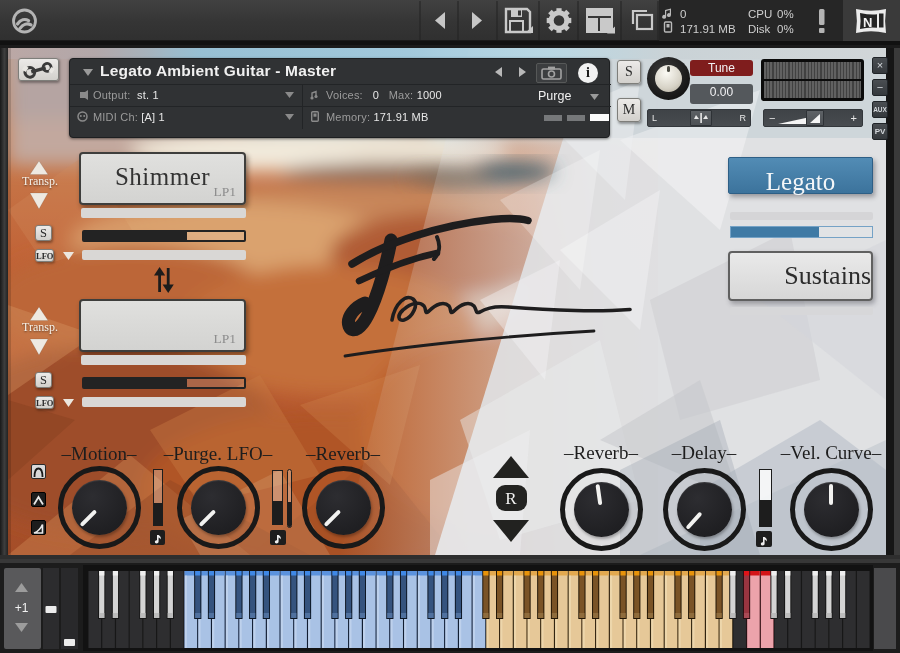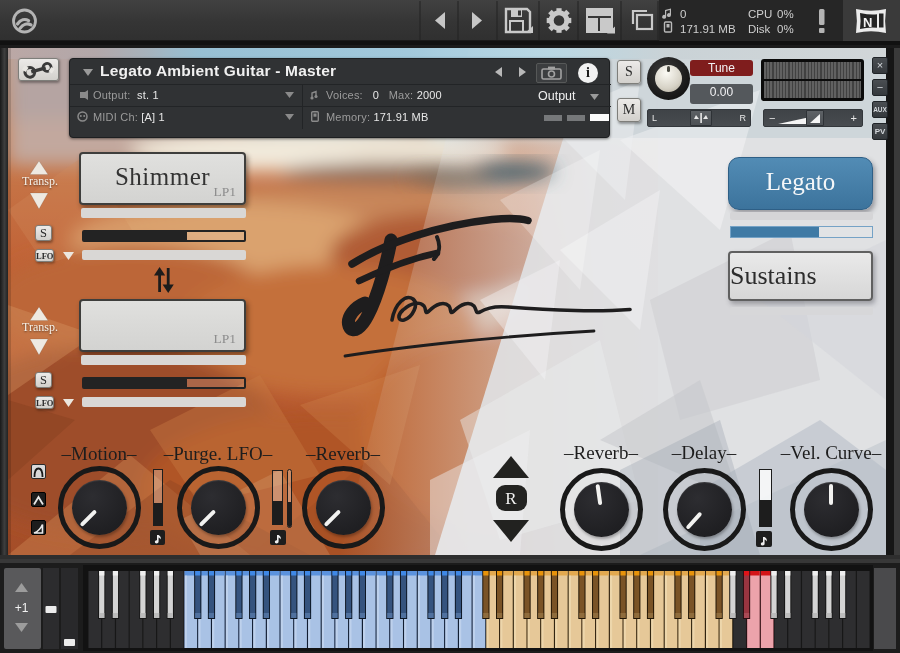--- a/index.html
+++ b/index.html
@@ -221,21 +221,21 @@
 <div class="hdr">
  <svg class="abs" style="left:12px;top:8px" width="12" height="10" viewBox="0 0 12 10">
         <path d="M1,2 L11,2 L6,9 Z" fill="#9a9a9a"></path>
       </svg>
  <div class="abs" style="left:30px;top:3px;font-size:15.5px;font-weight:bold;color:#f0f0f0;letter-spacing:0.2px">Legato Ambient Guitar - Master</div>
  <div class="abs" style="left:0;top:25px;width:541px;height:1px;background:#222426"></div>
  <div class="abs" style="left:0;top:47px;width:541px;height:1px;background:#222426"></div>
  <div class="abs" style="left:232px;top:25px;width:1px;height:45px;background:#222426"></div>
  <div class="hrow" style="left:23px;top:30px">Output:&nbsp;&nbsp;<span class="hval">st. 1</span></div>
  <div class="hrow" style="left:23px;top:52px">MIDI Ch: <span class="hval">[A] 1</span></div>
- <div class="hrow" style="left:256px;top:30px">Voices:&nbsp;&nbsp;&nbsp;<span class="hval">0</span>&nbsp;&nbsp;&nbsp;Max: <span class="hval">2000</span></div>
+ <div class="hrow" style="left:256px;top:30px">Voices:&nbsp;&nbsp;&nbsp;<span class="hval">0</span>&nbsp;&nbsp;&nbsp;Max: <span class="hval">1000</span></div>
  <div class="hrow" style="left:256px;top:52px">Memory: <span class="hval">171.91 MB</span></div>
  <svg class="abs" style="left:8px;top:31px" width="10" height="10">
         <path d="M2,2 h5 l3,-2 v10 l-3,-2 h-5 z" fill="#8a8a8a"></path>
       </svg>
  <svg class="abs" style="left:7px;top:52px" width="11" height="11">
         <circle cx="5.5" cy="5.5" r="4.5" fill="none" stroke="#8a8a8a" stroke-width="1.5"></circle>
         <circle cx="3.8" cy="5" r="1" fill="#8a8a8a"></circle>
         <circle cx="7.2" cy="5" r="1" fill="#8a8a8a"></circle>
       </svg>
  <svg class="abs" style="left:240px;top:29px" width="12" height="12">
@@ -260,21 +260,21 @@
         <path d="M1,1 L8,6 L1,11 Z" fill="#b8b8b8"></path>
       </svg>
  <div class="abs" style="left:466px;top:4px;width:31px;height:20px;background:#3c3e40;border:1px solid #565858;border-radius:2px">
   <svg width="29" height="18" viewBox="0 0 29 18">
           <rect x="5" y="5" width="19" height="10" rx="1.5" fill="none" stroke="#a2a2a2" stroke-width="1.6"></rect>
           <rect x="11" y="2.6" width="7" height="3" fill="#a2a2a2"></rect>
           <circle cx="14.5" cy="10" r="3" fill="none" stroke="#a2a2a2" stroke-width="1.6"></circle>
         </svg>
  </div>
  <div class="abs" style="left:508px;top:4px;width:20px;height:20px;border-radius:50%;background:#f2f2f2;color:#1a1a1a;font-family:'Liberation Serif',serif;font-weight:bold;font-size:14px;text-align:center;line-height:20px">i</div>
- <div class="abs" style="left:468px;top:30px;font-size:12.5px;color:#f0f0f0">Output</div>
+ <div class="abs" style="left:468px;top:30px;font-size:12.5px;color:#f0f0f0">Purge</div>
  <svg class="abs" style="left:520px;top:35px" width="9" height="6">
         <path d="M0,0 h9 L4.5,6 Z" fill="#9a9a9a"></path>
       </svg>
  <div class="abs" style="left:474px;top:56px;width:18px;height:6px;background:#76787a"></div>
  <div class="abs" style="left:497px;top:56px;width:18px;height:6px;background:#76787a"></div>
  <div class="abs" style="left:520px;top:55px;width:19px;height:7px;background:#fbfbfb"></div>
 </div>
 <div class="lbtn serif" style="left:617px;top:60px;width:24px;height:24px;font-size:14px;line-height:22px">S</div>
 <div class="lbtn serif" style="left:617px;top:98px;width:24px;height:24px;font-size:14px;line-height:22px">M</div>
 <div class="abs" style="left:647px;top:57px;width:43px;height:43px;border-radius:50%;background:radial-gradient(circle at 40% 35%,#3a3a3a,#141414 75%)"></div>
@@ -358,26 +358,26 @@
     <div class="lightbar" style="left:82px;top:396.5px;width:164px;height:10.5px"></div>
 <svg class="abs" style="left:152px;top:267px" width="24" height="26" viewBox="0 0 24 26">
  <g fill="#1c1c1c">
         <rect x="6.2" y="6" width="2.8" height="19"></rect>
         <path d="M7.6,0 L13.2,8.5 L2,8.5 Z"></path>
  <rect x="14.8" y="1" width="2.8" height="19"></rect>
         <path d="M16.2,26 L21.8,17.5 L10.6,17.5 Z"></path>
       </g>
 </svg>
 
-<div class="abs serif" style="left:728px;top:157px;width:145px;height:53px;background:linear-gradient(#528cb5,#3c739c);border:1.5px solid #2e5f86;border-radius:11px;box-shadow:2px 3px 5px rgba(40,40,50,0.4);color:#f4f6f8;font-size:25px;text-align:center;line-height:47px">Legato</div>
+<div class="abs serif" style="left:728px;top:157px;width:145px;height:37px;background:linear-gradient(#528cb5,#3c739c);border:1.5px solid #2e5f86;border-radius:2px;box-shadow:2px 3px 5px rgba(40,40,50,0.4);color:#f4f6f8;font-size:25px;text-align:center;line-height:47px">Legato</div>
 <div class="lightbar" style="left:730px;top:212px;width:143px;height:8px;background:#d5d5d7"></div>
 <div class="abs" style="left:730px;top:226px;width:143px;height:12px;background:#e1e3e5;border:1px solid #74a2c6">
       <div style="width:88px;height:100%;background:#3f7aa5"></div>
     </div>
-<div class="abs serif" style="left:728px;top:251px;width:145px;height:50px;background:linear-gradient(#e9e9e9,#d7d7d7);border:2px solid #606060;border-radius:4px;box-shadow:2px 3px 5px rgba(40,40,50,0.35);color:#2c2c2c;font-size:26px;text-align:left;line-height:46px">Sustains</div>
+<div class="abs serif" style="left:728px;top:251px;width:145px;height:50px;background:linear-gradient(#e9e9e9,#d7d7d7);border:2px solid #606060;border-radius:4px;box-shadow:2px 3px 5px rgba(40,40,50,0.35);color:#2c2c2c;font-size:26px;text-align:right;line-height:46px">Sustains</div>
 <div class="lightbar" style="left:730px;top:307px;width:143px;height:8px;background:#d7d7d9"></div>
 
 <div class="klabel" style="left:99px;top:443px">–Motion–</div>
     <div class="klabel" style="left:218px;top:443px">–Purge. LFO–</div>
     <div class="klabel" style="left:343px;top:443px">–Reverb–</div>
     <div class="knob" style="left:57.5px;top:466.0px">
       <div class="ring"></div>
       <div class="disc"></div>
       <div class="ptr" style="transform:rotate(225deg)"></div>
     </div>

